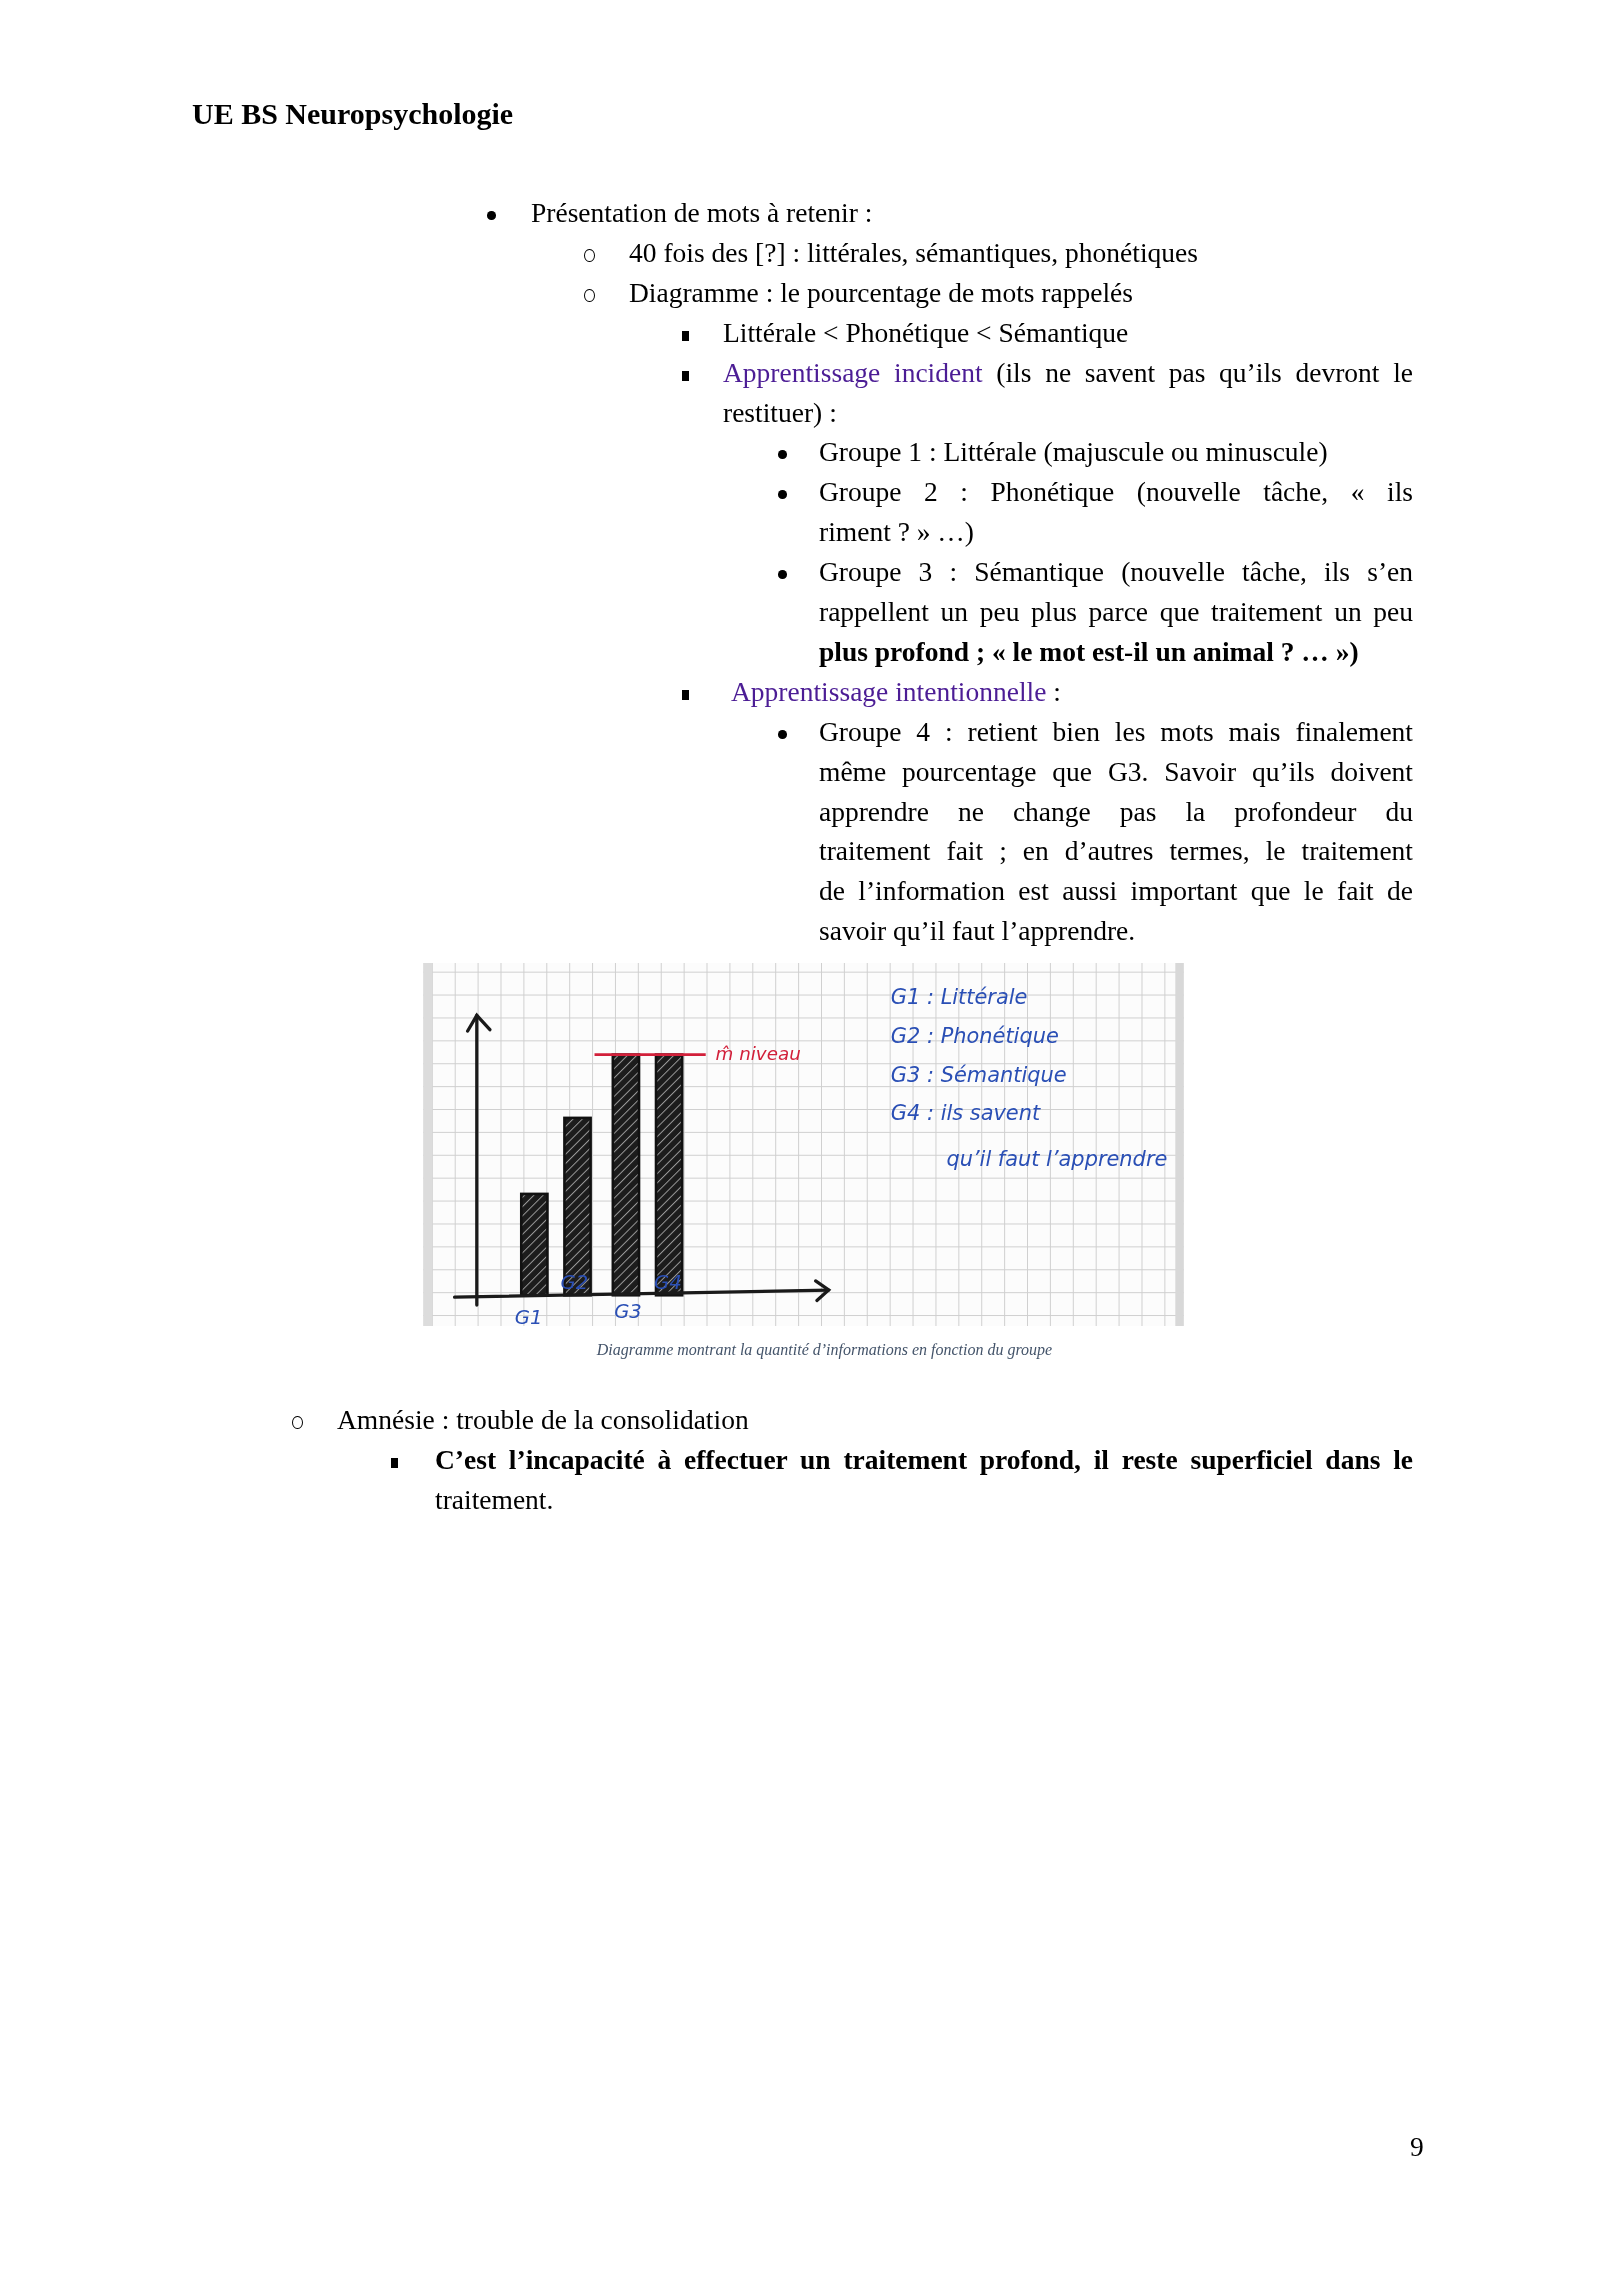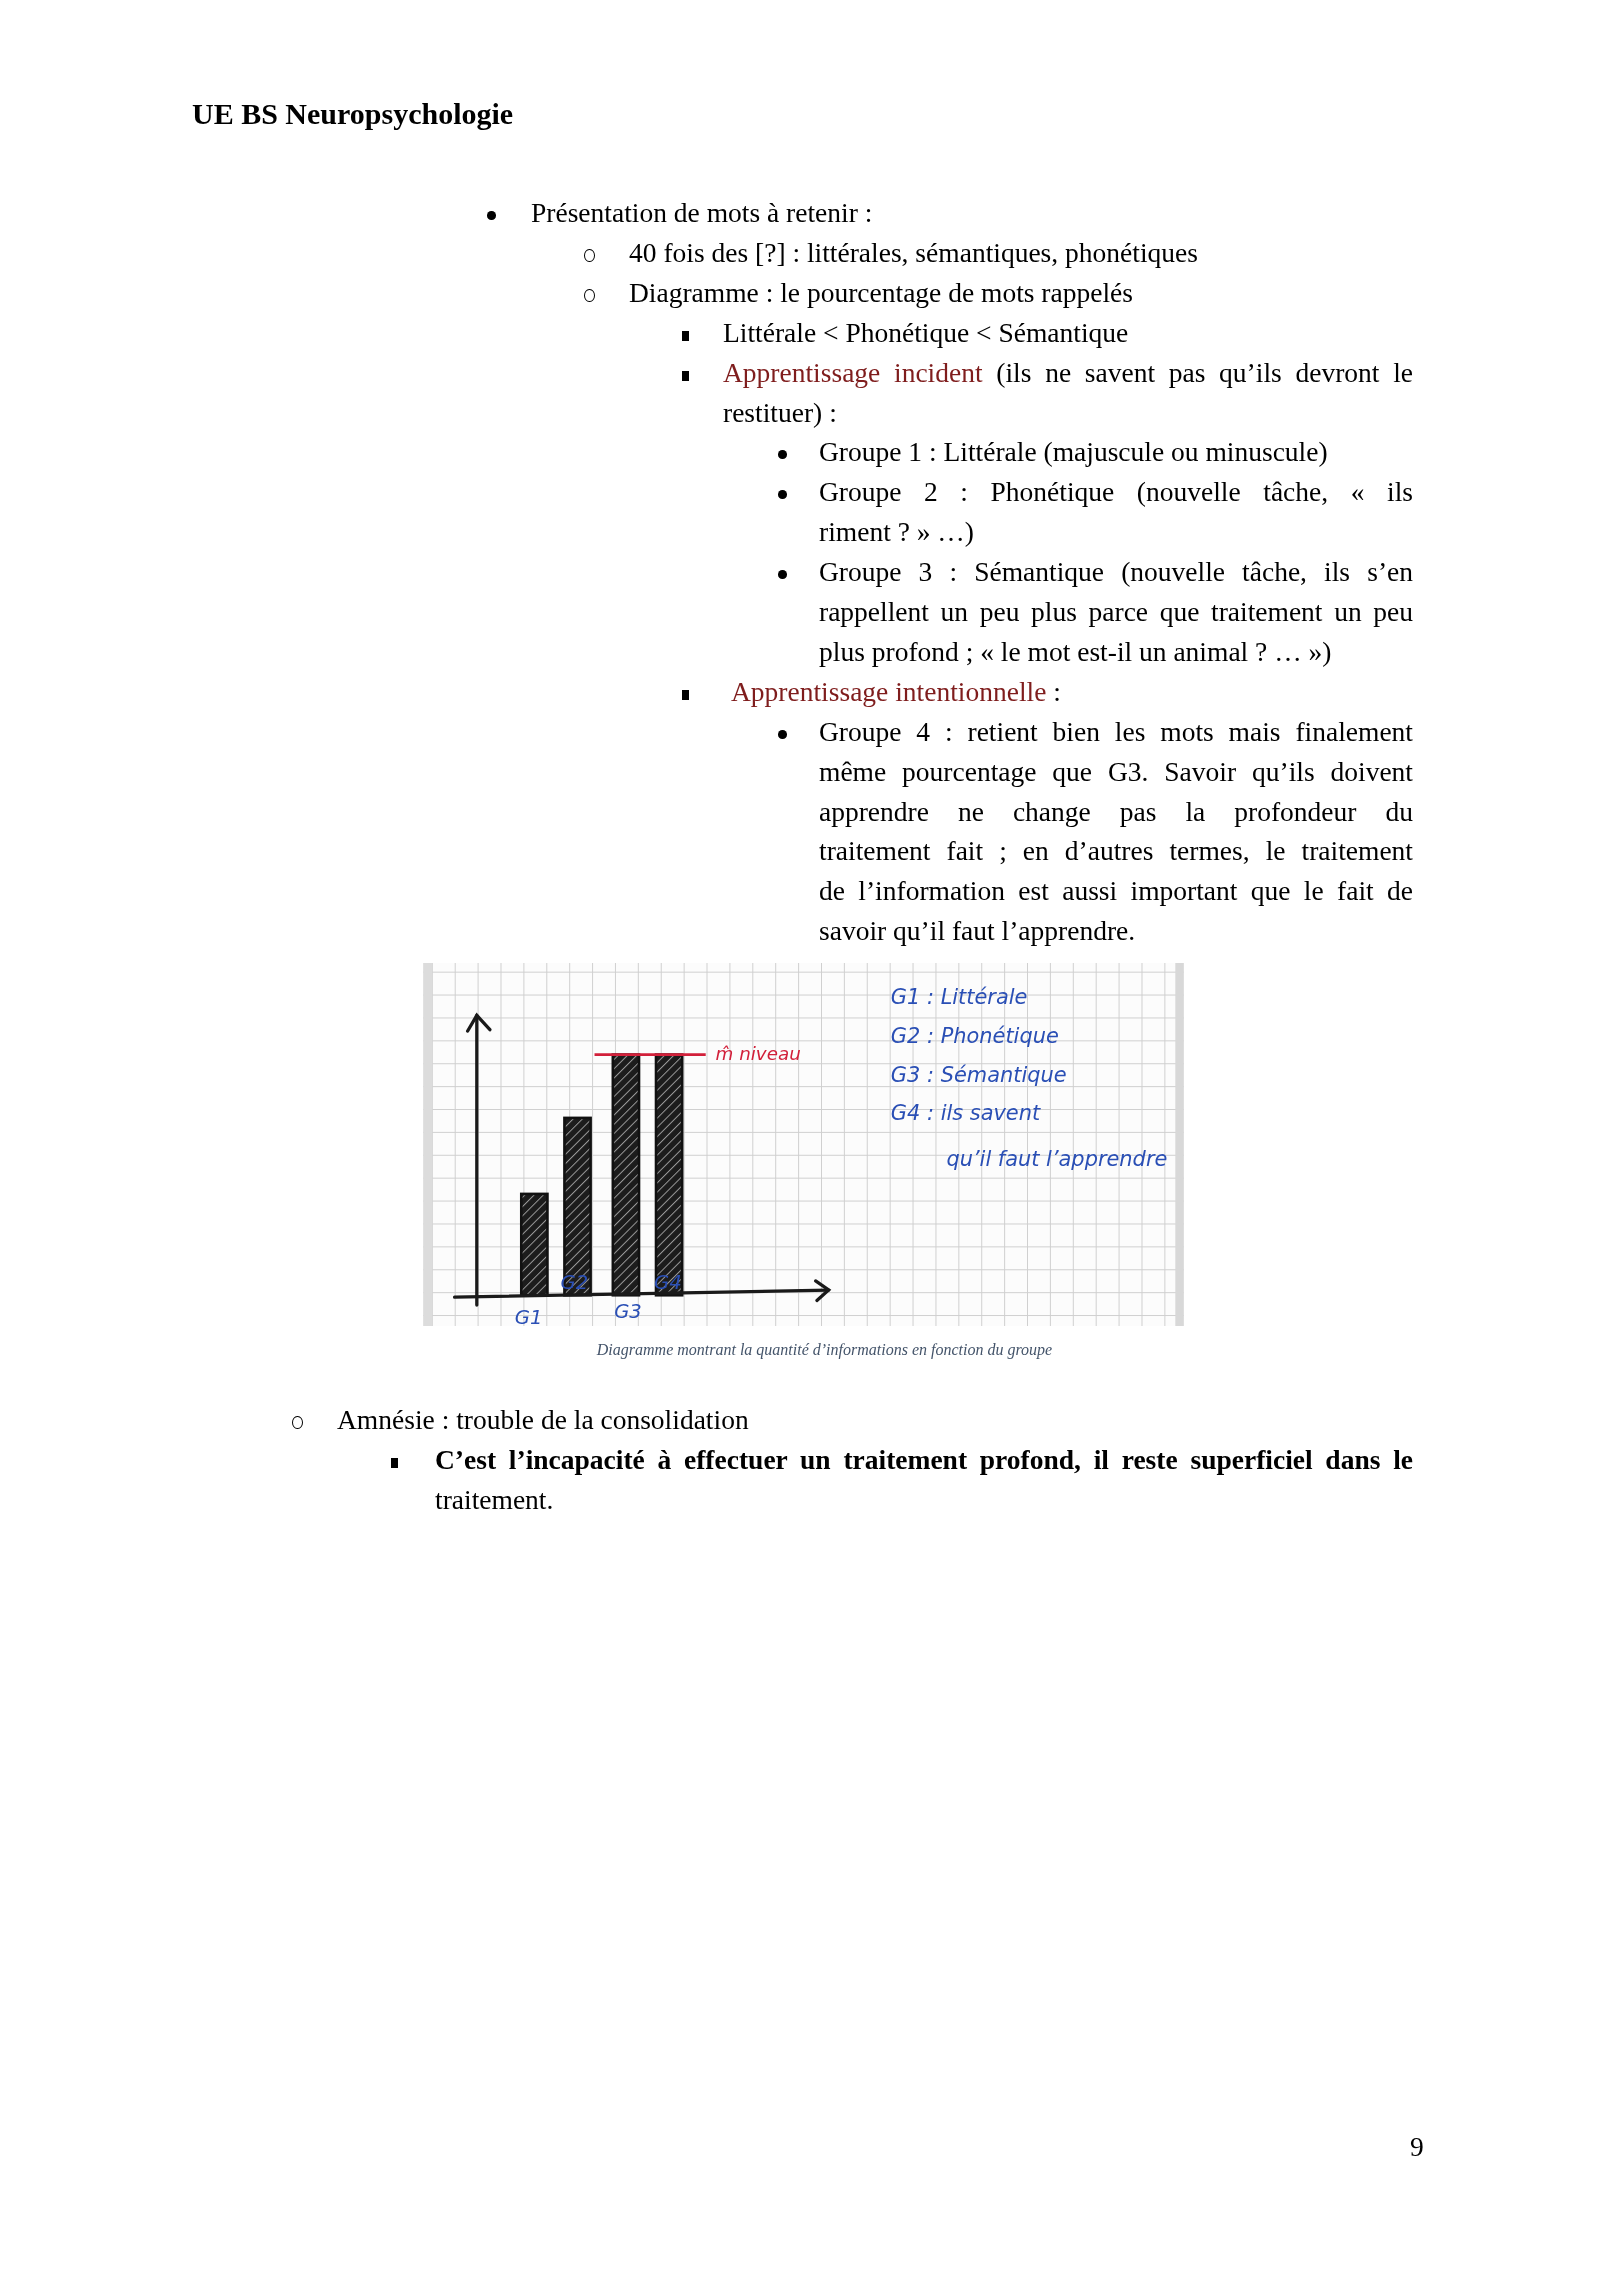--- a/index.html
+++ b/index.html
@@ -4,21 +4,21 @@
 <style>
   html, body { margin: 0; padding: 0; background: #ffffff; }
   body { width: 1623px; height: 2295px; position: relative; overflow: hidden;
          font-family: "Liberation Serif", "DejaVu Serif", serif; color: #000; }
   .page-header { position: absolute; left: 192px; top: 97px; font-size: 30px; font-weight: bold; }
   .line { position: absolute; font-size: 27.5px; line-height: 40px; white-space: nowrap; }
   .marker { position: absolute; font-size: 27.5px; line-height: 40px; }
   .bullet-dot::before { content: ""; display: inline-block; width: 8.5px; height: 8.5px; border-radius: 50%; background: #000; vertical-align: middle; }
   .bullet-circle::before { content: ""; display: inline-block; width: 10.5px; height: 13px; border-radius: 50%; border: 1.6px solid #000; box-sizing: border-box; vertical-align: middle; }
   .bullet-square::before { content: ""; display: inline-block; width: 7.2px; height: 9.8px; background: #000; vertical-align: middle; }
-  .green { color: #7f1d1d; }
+  .green { color: #4c1d95; }
   .figure { position: absolute; left: 423px; top: 963px; width: 761px; height: 363px; background: #fbfbfb; }
   .figure svg { display: block; }
   .caption { position: absolute; left: 419px; top: 1335px; width: 811px; text-align: center;
              font-size: 16px; font-style: italic; color: #44546a; line-height: 30px; }
   .page-number { position: absolute; left: 1410px; top: 2131px; font-size: 27.5px; }
 </style>
 </head>
 <body>
 
 <div class="page-header">UE BS Neuropsychologie</div>
@@ -43,21 +43,21 @@
 <span class="marker bullet-dot" style="left:778px; top:432px;"></span>
 <div class="line" style="left:819px; top:432px;">Groupe 1 : Littérale (majuscule ou minuscule)</div>
 
 <span class="marker bullet-dot" style="left:778px; top:472px;"></span>
 <div class="line" style="left:819px; top:472px; width:594px; text-align:justify; text-align-last:justify; white-space:normal;">Groupe 2 : Phonétique (nouvelle tâche, « ils</div>
 <div class="line" style="left:819px; top:512px;">riment ? » …)</div>
 
 <span class="marker bullet-dot" style="left:778px; top:552px;"></span>
 <div class="line" style="left:819px; top:552px; width:594px; text-align:justify; text-align-last:justify; white-space:normal;">Groupe 3 : Sémantique (nouvelle tâche, ils s’en</div>
 <div class="line" style="left:819px; top:592px; width:594px; text-align:justify; text-align-last:justify; white-space:normal;">rappellent un peu plus parce que traitement un peu</div>
-<div class="line" style="left:819px; top:632px;">plus profond ; « le mot est-il un animal ? … »)</div>
+<div class="line" style="left:819px; top:632px;font-weight:bold;">plus profond ; « le mot est-il un animal ? … »)</div>
 
 <span class="marker bullet-square" style="left:682px; top:672px;"></span>
 <div class="line" style="left:731px; top:672px;">
   <span class="green">Apprentissage intentionnelle</span><span> :</span>
 </div>
 
 <span class="marker bullet-dot" style="left:778px; top:712px;"></span>
 <div class="line" style="left:819px; top:712px; width:594px; text-align:justify; text-align-last:justify; white-space:normal;">Groupe 4 : retient bien les mots mais finalement</div>
 <div class="line" style="left:819px; top:752px; width:594px; text-align:justify; text-align-last:justify; white-space:normal;">même pourcentage que G3. Savoir qu’ils doivent</div>
 <div class="line" style="left:819px; top:792px; width:594px; text-align:justify; text-align-last:justify; white-space:normal;">apprendre ne change pas la profondeur du</div>

